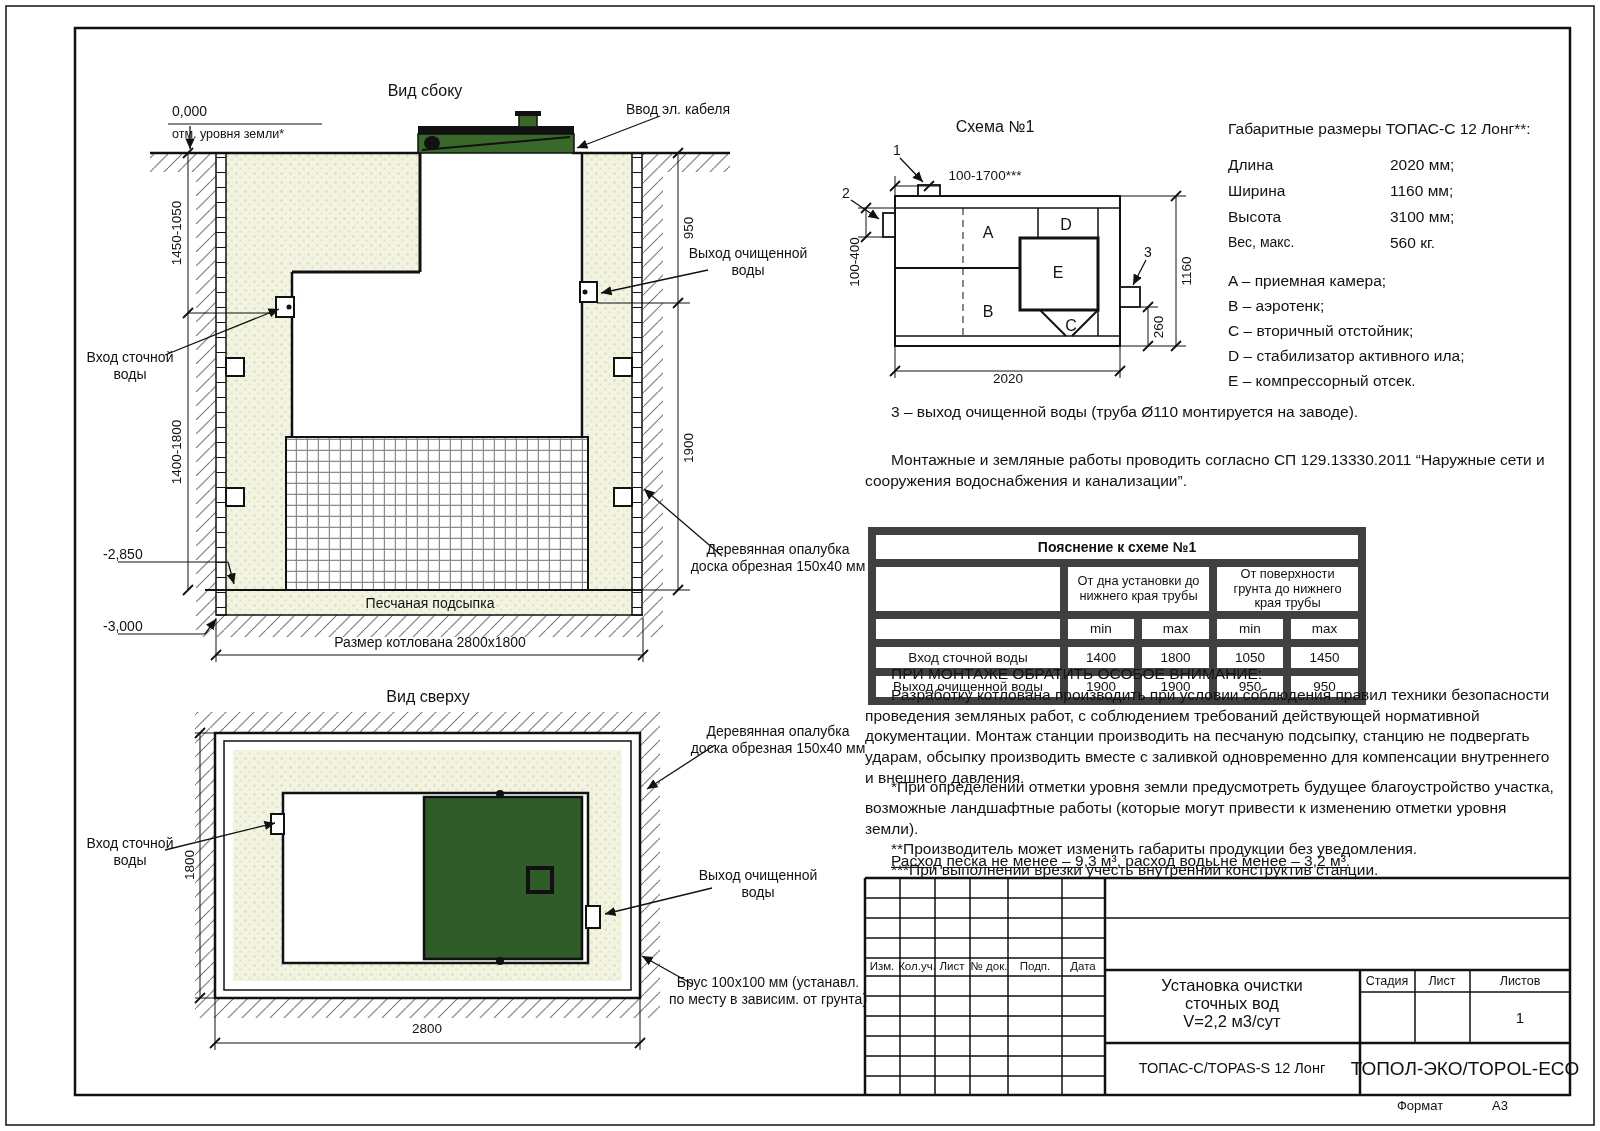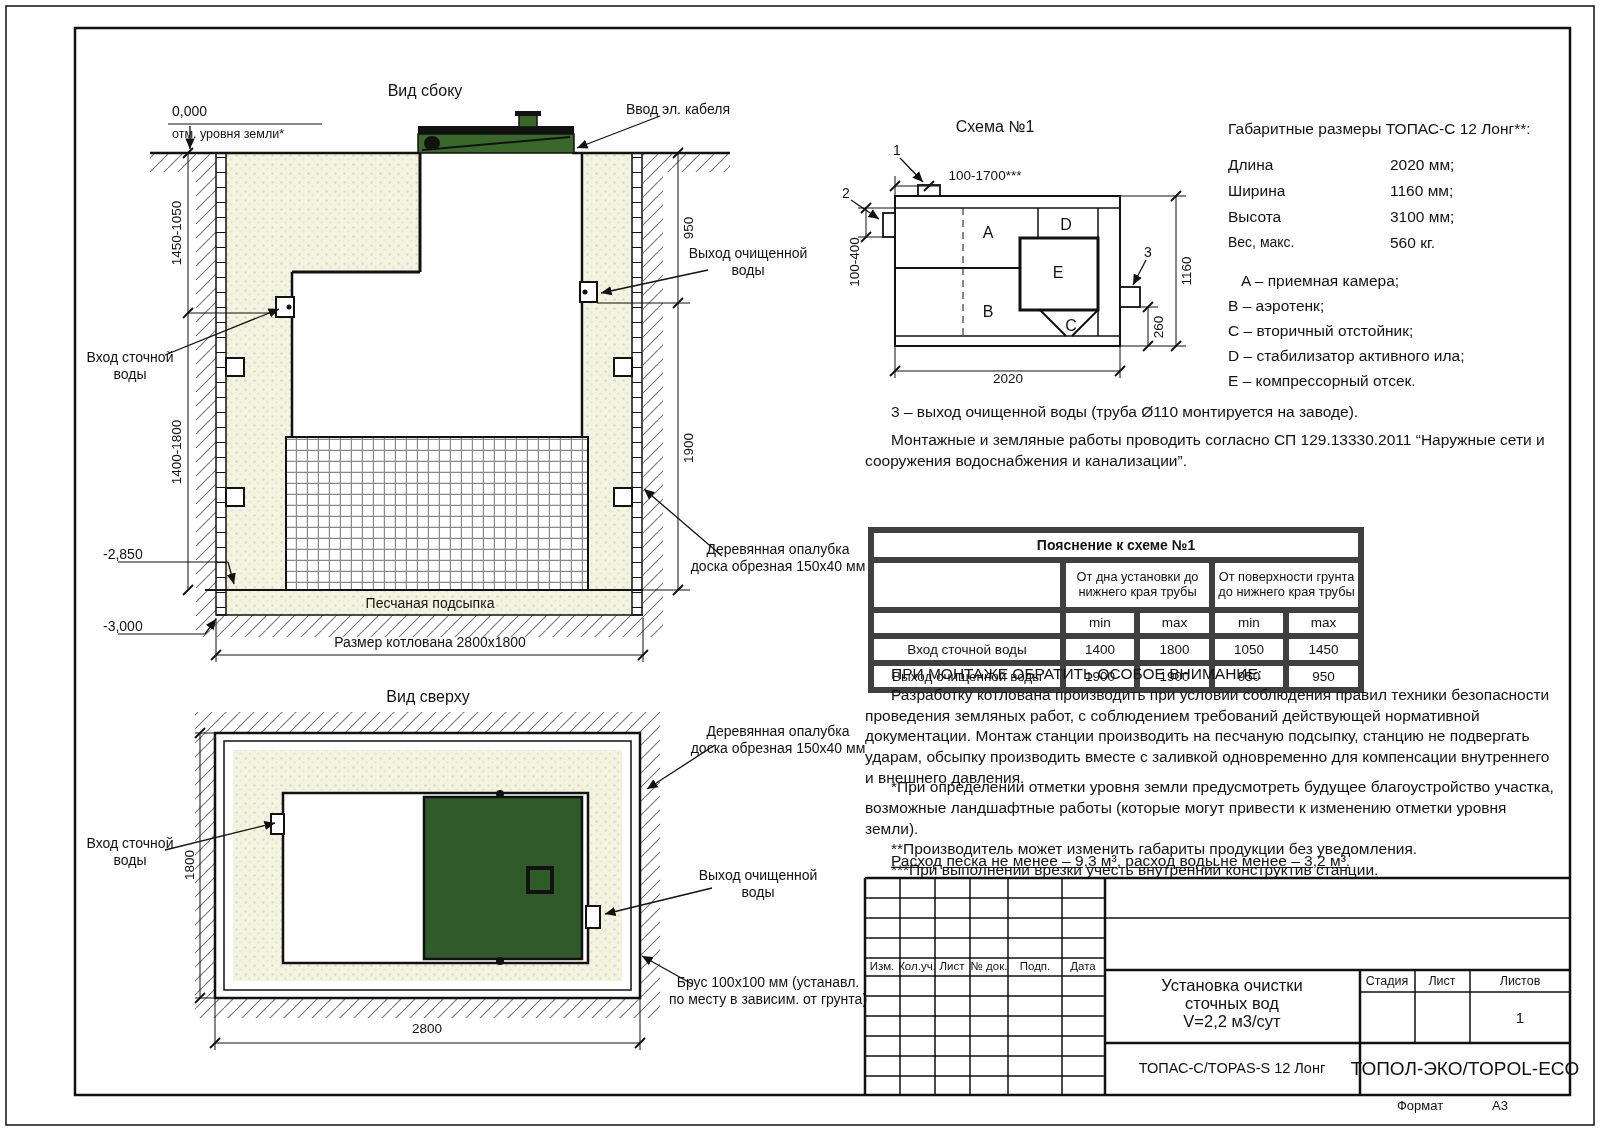--- a/index.html
+++ b/index.html
@@ -8,24 +8,24 @@
   svg{position:absolute;left:0;top:0;}
   .c{position:absolute;transform:translate(-50%,-50%);text-align:center;
      font-size:14px;line-height:1.18;white-space:nowrap;color:#111;}
   .c.wrap{white-space:normal;}
   .c.rot{transform:translate(-50%,-50%) rotate(-90deg);}
   .tl{position:absolute;font-size:14px;white-space:nowrap;color:#111;}
   .h1{font-size:23px;letter-spacing:.5px;}
   .vt{font-size:16px;}
   .txt{position:absolute;left:865px;width:696px;font-size:15.5px;line-height:1.34;}
   .txt p{margin:0;text-indent:26px;}
-  .txt p.gap{margin-top:7px;}
+  .txt p.gap{margin-top:27px;}
   .u{text-decoration:underline;}
   .xtab{border-collapse:collapse;table-layout:fixed;}
-  .xtab td{border:6px solid #404040;padding:0 3px;text-align:center;vertical-align:middle;
+  .xtab td{border:8px solid #404040;padding:0 3px;text-align:center;vertical-align:middle;
            font-size:13.5px;line-height:1.15;overflow:hidden;}
   .small{font-size:11.5px;}
 </style>
 </head>
 <body>
 
 <div id="page">
 
 <svg width="1600" height="1131" viewBox="0 0 1600 1131">
   <defs>
@@ -280,21 +280,21 @@
   <div class="tl" style="left:1228px;top:156px;font-size:15.5px;">Длина</div>
   <div class="tl" style="left:1390px;top:156px;font-size:15.5px;">2020 мм;</div>
   <div class="tl" style="left:1228px;top:182px;font-size:15.5px;">Ширина</div>
   <div class="tl" style="left:1390px;top:182px;font-size:15.5px;">1160 мм;</div>
   <div class="tl" style="left:1228px;top:208px;font-size:15.5px;">Высота</div>
   <div class="tl" style="left:1390px;top:208px;font-size:15.5px;">3100 мм;</div>
   <div class="tl" style="left:1228px;top:234px;font-size:14px;">Вес, макс.</div>
   <div class="tl" style="left:1390px;top:234px;font-size:15.5px;">560 кг.</div>
 </div>
 <div>
-  <div class="tl" style="left:1228px;top:272px;font-size:15.5px;margin-left:13px;">A – приемная камера;</div>
+  <div class="tl" style="left:1228px;top:272px;font-size:15.5px;">A – приемная камера;</div>
   <div class="tl" style="left:1228px;top:297px;font-size:15.5px;">B – аэротенк;</div>
   <div class="tl" style="left:1228px;top:322px;font-size:15.5px;">C – вторичный отстойник;</div>
   <div class="tl" style="left:1228px;top:347px;font-size:15.5px;">D – стабилизатор активного ила;</div>
   <div class="tl" style="left:1228px;top:372px;font-size:15.5px;">E – компрессорный отсек.</div>
 </div>
 
 <div class="txt" style="top:402px;">
   <p>3 – выход очищенной воды (труба Ø110 монтируется на заводе).</p>
   <p class="gap">Монтажные и земляные работы проводить согласно СП 129.13330.2011 “Наружные сети и сооружения водоснабжения и канализации”.</p>
 </div>

